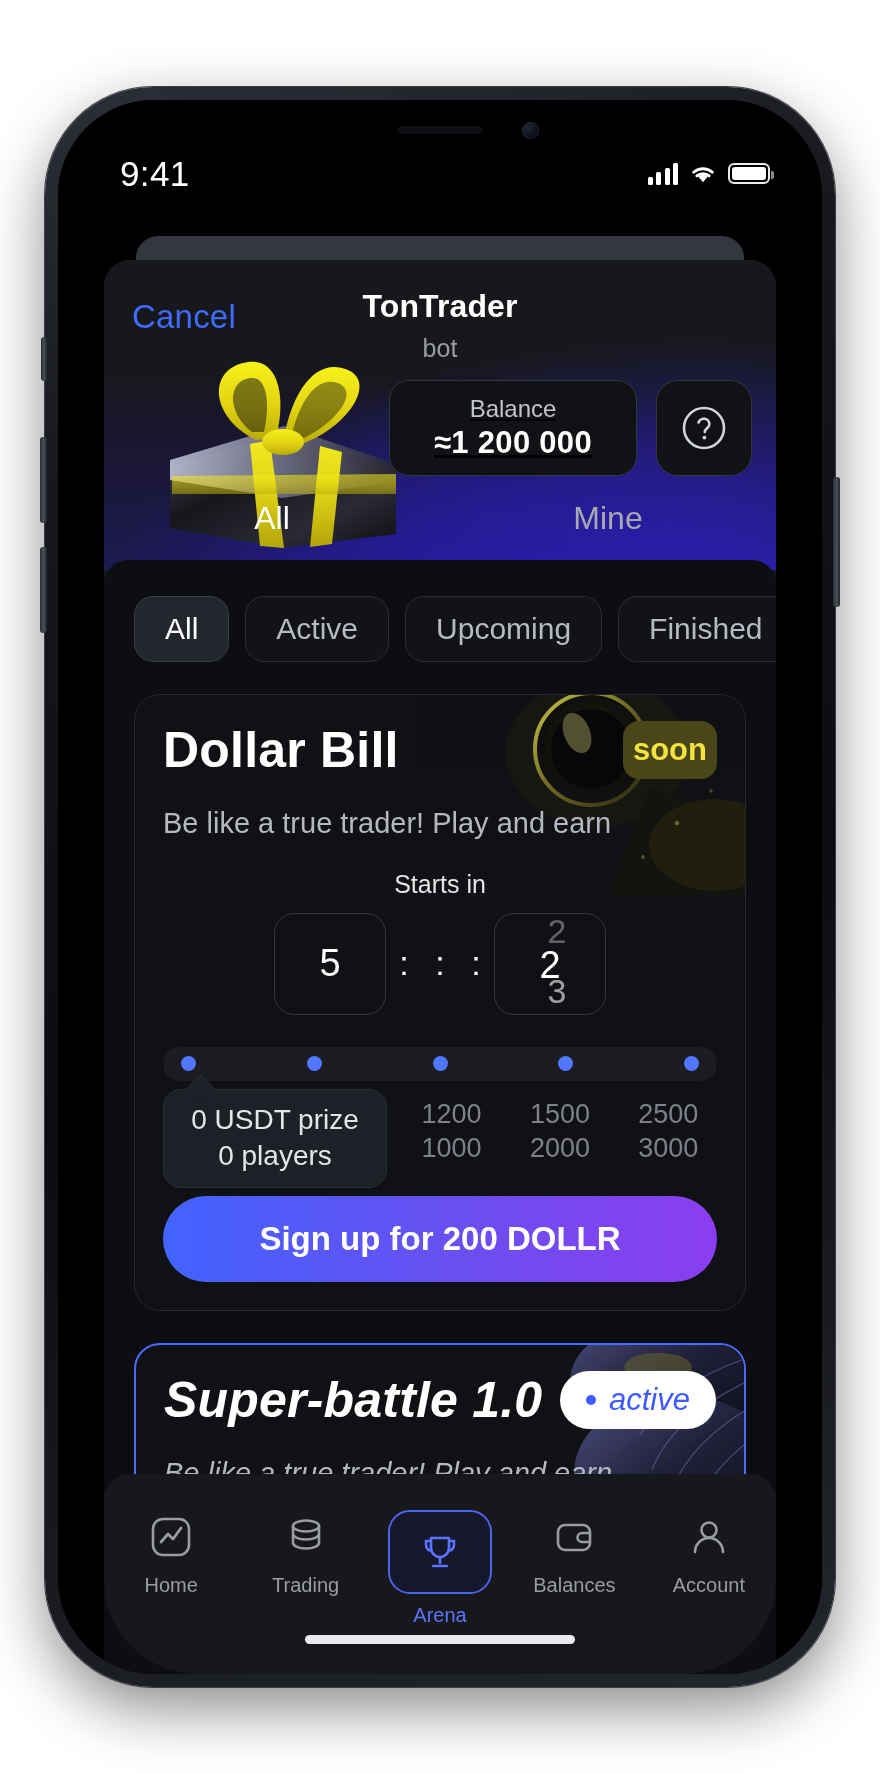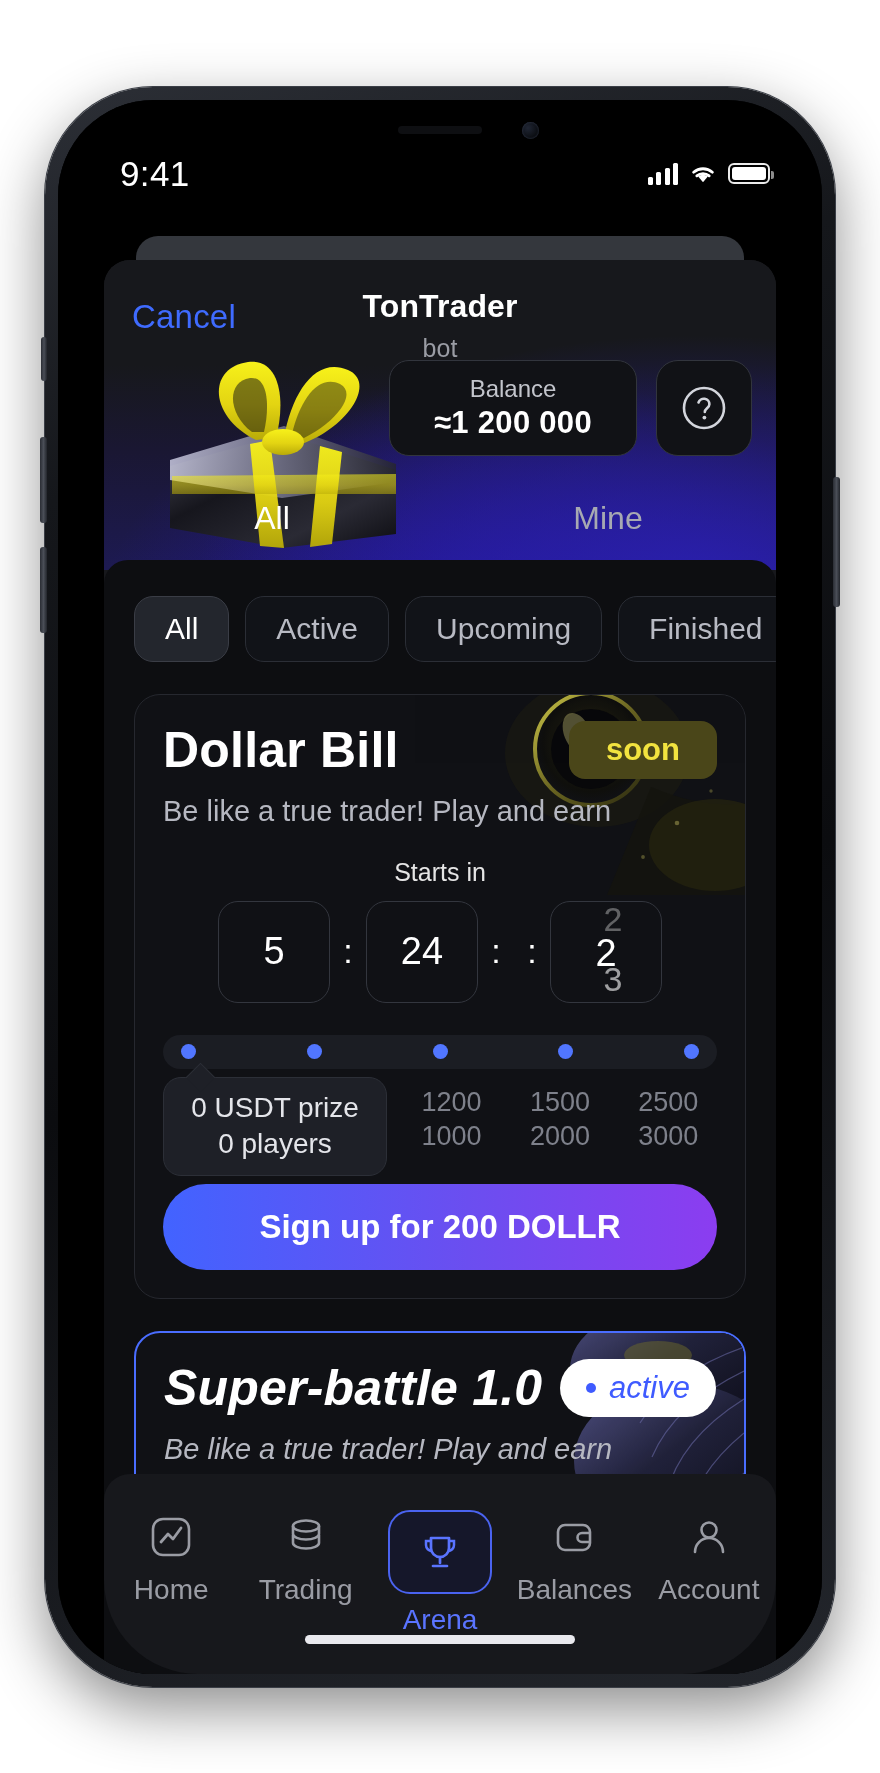--- a/index.html
+++ b/index.html
@@ -126,21 +126,21 @@
     position: absolute; left: 0; right: 0; top: 14px; text-align: center;
     font-size: 32px; font-weight: 700; color: #fff; letter-spacing: .1px;
   }
   .app-sub {
     position: absolute; left: 0; right: 0; top: 60px; text-align: center;
     font-size: 25px; color: #9a9ca4;
   }
 
   
   .bal-row {
-    position: absolute; top: 100px; right: 24px; display: flex; align-items: center; gap: 19px; z-index: 14;
+    position: absolute; top: 120px; right: 24px; display: flex; align-items: center; gap: 19px; z-index: 14; text-decoration: underline;
   }
   .bal-pill {
     width: 248px; height: 96px; border-radius: 20px;
     background: #111216; border: 1.5px solid #32353d;
     display: flex; flex-direction: column; align-items: center; justify-content: center; gap: 2px;
   }
   .bal-label { font-size: 24px; color: #c3c5cc; }
   .bal-value { font-size: 31px; font-weight: 600; color: #fff; letter-spacing: .3px; }
   .help-btn {
     width: 96px; height: 96px; border-radius: 22px;
@@ -191,33 +191,33 @@
     position: absolute; right: 0; top: 0; width: 330px; height: 200px;
     opacity: .95;
   }
   .card-art2 {
     position: absolute; right: 0; top: 0; width: 330px; height: 260px;
   }
   .card-pad { position: relative; padding: 26px 28px 28px 28px; z-index: 3; }
   .card-head { display: flex; align-items: center; justify-content: space-between; }
   .card-title { font-size: 50px; font-weight: 600; color: #ffffff; letter-spacing: .2px; }
   .badge-soon {
-    height: 58px; padding: 0 37px; border-radius: 16px;
+    height: 58px; padding: 0 10px; border-radius: 16px;
     background: #4a4619; color: #f2e33f;
     display: flex; align-items: center; justify-content: center;
     font-size: 31px; font-weight: 600;
   }
   .badge-active {
     height: 58px; padding: 0 26px; border-radius: 30px;
     background: #ffffff; color: #3f5bff;
     display: flex; align-items: center; gap: 13px;
     font-size: 31px;
   }
   .badge-dot { width: 10px; height: 10px; border-radius: 50%; background: #3f5bff; }
-  .card-sub { margin-top: 16px; font-size: 29px; color: #b6b8c1; }
+  .card-sub { margin-top: 28px; font-size: 29px; color: #b6b8c1; }
 
   .starts-in { margin-top: 30px; text-align: center; font-size: 25px; color: #e5e5e5; }
 
   .timer { margin-top: 14px; display: flex; align-items: center; justify-content: center; gap: 0; }
   .tbox {
     width: 112px; height: 102px; border-radius: 20px;
     border: 1.5px solid #33363e; background: #101115;
     display: flex; align-items: center; justify-content: center;
     font-size: 38px; color: #ffffff; position: relative; overflow: hidden;
   }
@@ -269,21 +269,21 @@
   .tabbar {
     position: absolute; left: 46px; right: 46px; bottom: 0; height: 200px;
     background: #17181c; border-radius: 26px 26px 94px 94px; z-index: 40;
   }
   .tabbar-items {
     position: absolute; top: 36px; left: 0; right: 0;
     display: flex; justify-content: space-around; align-items: flex-start;
   }
   .tabitem {
     width: 140px; display: flex; flex-direction: column; align-items: center; gap: 10px;
-    color: #9a9ca4; font-size: 28px;
+    color: #9a9ca4; font-size: 20px;
   }
   .tabitem.sel { color: #5a74ff; }
   .tabitem .ico { height: 54px; display: flex; align-items: center; justify-content: center; }
   .tabitem.sel .ico {
     width: 104px; height: 84px; border-radius: 22px;
     border: 2px solid #4a63f0; background: #15172a;
   }
   .homebar {
     position: absolute; bottom: 30px; left: 50%; transform: translateX(-50%);
     width: 270px; height: 9px; border-radius: 5px; background: #e9e9ee;
@@ -437,21 +437,20 @@
               <div class="card-title">Dollar Bill</div>
               <div class="badge-soon">soon</div>
             </div>
             <div class="card-sub">Be like a true trader! Play and earn</div>
 
             <div class="starts-in">Starts in</div>
 
             <div class="timer">
               <div class="tbox">5</div>
               <div class="tsep">:</div>
-              <div class="tbox">24</div>
               <div class="tsep">:</div>
               <div class="tsep">:</div>
               <div class="tbox">
                 <div class="roll">
                   <span class="prev">2</span>
                   <span class="cur">2</span>
                   <span class="next">3</span>
                 </div>
               </div>
             </div>

